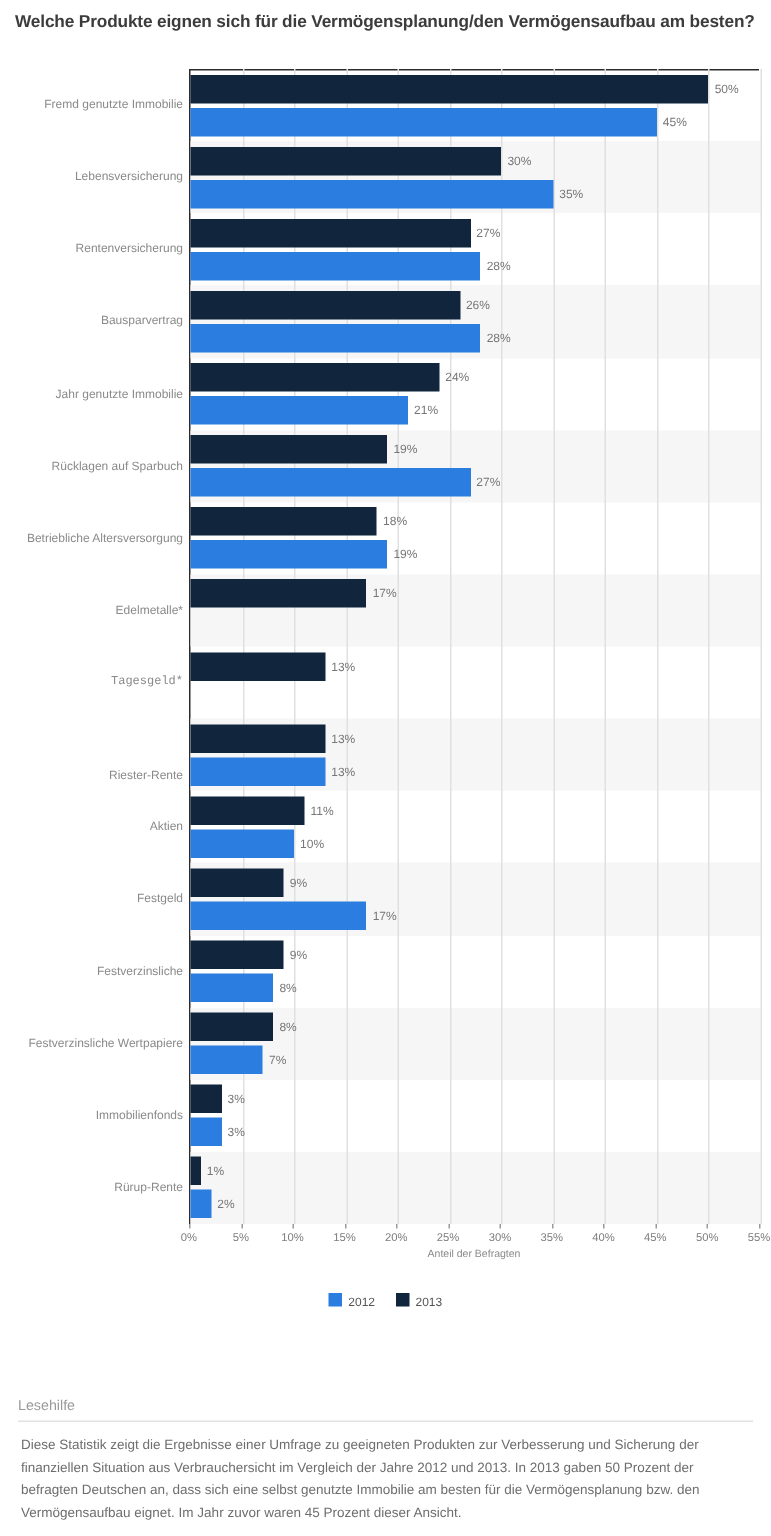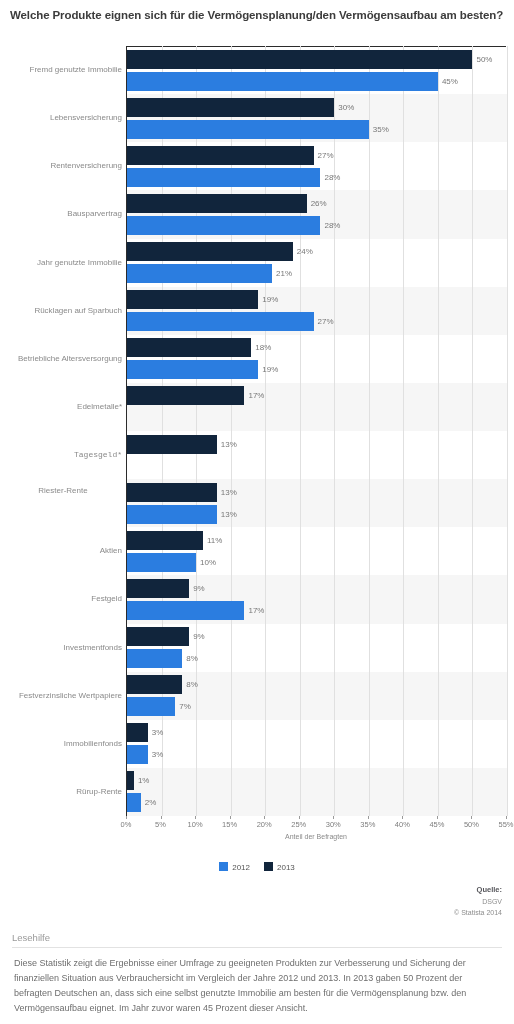--- a/index.html
+++ b/index.html
@@ -238,24 +238,24 @@
   <div class="cat-col" id="cat-col">
       <div class="cat-label" style="top: 19.0625px;">Fremd genutzte Immobilie</div>
       <div class="cat-label" style="top: 67.1875px;">Lebensversicherung</div>
       <div class="cat-label" style="top: 115.312px;">Rentenversicherung</div>
       <div class="cat-label" style="top: 163.438px;">Bausparvertrag</div>
       <div class="cat-label" style="top: 211.562px;">Jahr genutzte Immobilie</div>
       <div class="cat-label" style="top: 259.688px;">Rücklagen auf Sparbuch</div>
       <div class="cat-label" style="top: 307.812px;">Betriebliche Altersversorgung</div>
       <div class="cat-label" style="top: 355.938px;">Edelmetalle*</div>
       <div class="cat-label" style="top: 404.062px; font-family: Liberation Mono, monospace;">Tagesgeld*</div>
-      <div class="cat-label" style="top: 440px; text-align: center;">Riester-Rente</div>
+      <div class="cat-label" style="top: 466px;">Riester-Rente</div>
       <div class="cat-label" style="top: 500.312px;">Aktien</div>
       <div class="cat-label" style="top: 548.438px;">Festgeld</div>
-      <div class="cat-label" style="top: 596.562px;">Investmentfonds</div>
+      <div class="cat-label" style="top: 596.562px;">Festverzinsliche</div>
       <div class="cat-label" style="top: 644.688px;">Festverzinsliche Wertpapiere</div>
       <div class="cat-label" style="top: 692.812px;">Immobilienfonds</div>
       <div class="cat-label" style="top: 740.938px;">Rürup-Rente</div>
     </div>
 
   <div class="chart-wrap">
     <div class="plot-top-rule"></div>
     <div class="plot" id="plot">
         <div class="band" style="top: 48.125px; height: 48.125px;"></div>
         <div class="band" style="top: 144.375px; height: 48.125px;"></div>
@@ -363,25 +363,20 @@
       <div class="xtick" style="left: 310.909px;">45%</div>
       <div class="xtick-mark" style="left: 345.455px;"></div>
       <div class="xtick" style="left: 345.455px;">50%</div>
       <div class="xtick-mark" style="left: 380px;"></div>
       <div class="xtick" style="left: 380px;">55%</div>
     </div>
 
   <div class="legend" id="legend"><span class="legend-item"><span class="legend-swatch" style="background: rgb(43, 125, 224);"></span><span class="legend-label">2012</span></span><span class="legend-item"><span class="legend-swatch" style="background: rgb(17, 37, 60);"></span><span class="legend-label">2013</span></span></div>
 
   <div class="footer">
-    <div class="footer-right">
-      <div class="foot-head">Quelle:</div>
-      <div class="foot-text">DSGV</div>
-      <div class="foot-text">© Statista 2014</div>
-    </div>
   </div>
 
   <div class="lesehilfe">
     <div class="lesehilfe-head">Lesehilfe</div>
     <div class="lesehilfe-rule"></div>
     <div class="lesehilfe-body">Diese Statistik zeigt die Ergebnisse einer Umfrage zu geeigneten Produkten zur Verbesserung und Sicherung der finanziellen Situation aus Verbrauchersicht im Vergleich der Jahre 2012 und 2013. In 2013 gaben 50 Prozent der befragten Deutschen an, dass sich eine selbst genutzte Immobilie am besten für die Vermögensplanung bzw. den Vermögensaufbau eignet. Im Jahr zuvor waren 45 Prozent dieser Ansicht.</div>
   </div>
 
 </div>
 

